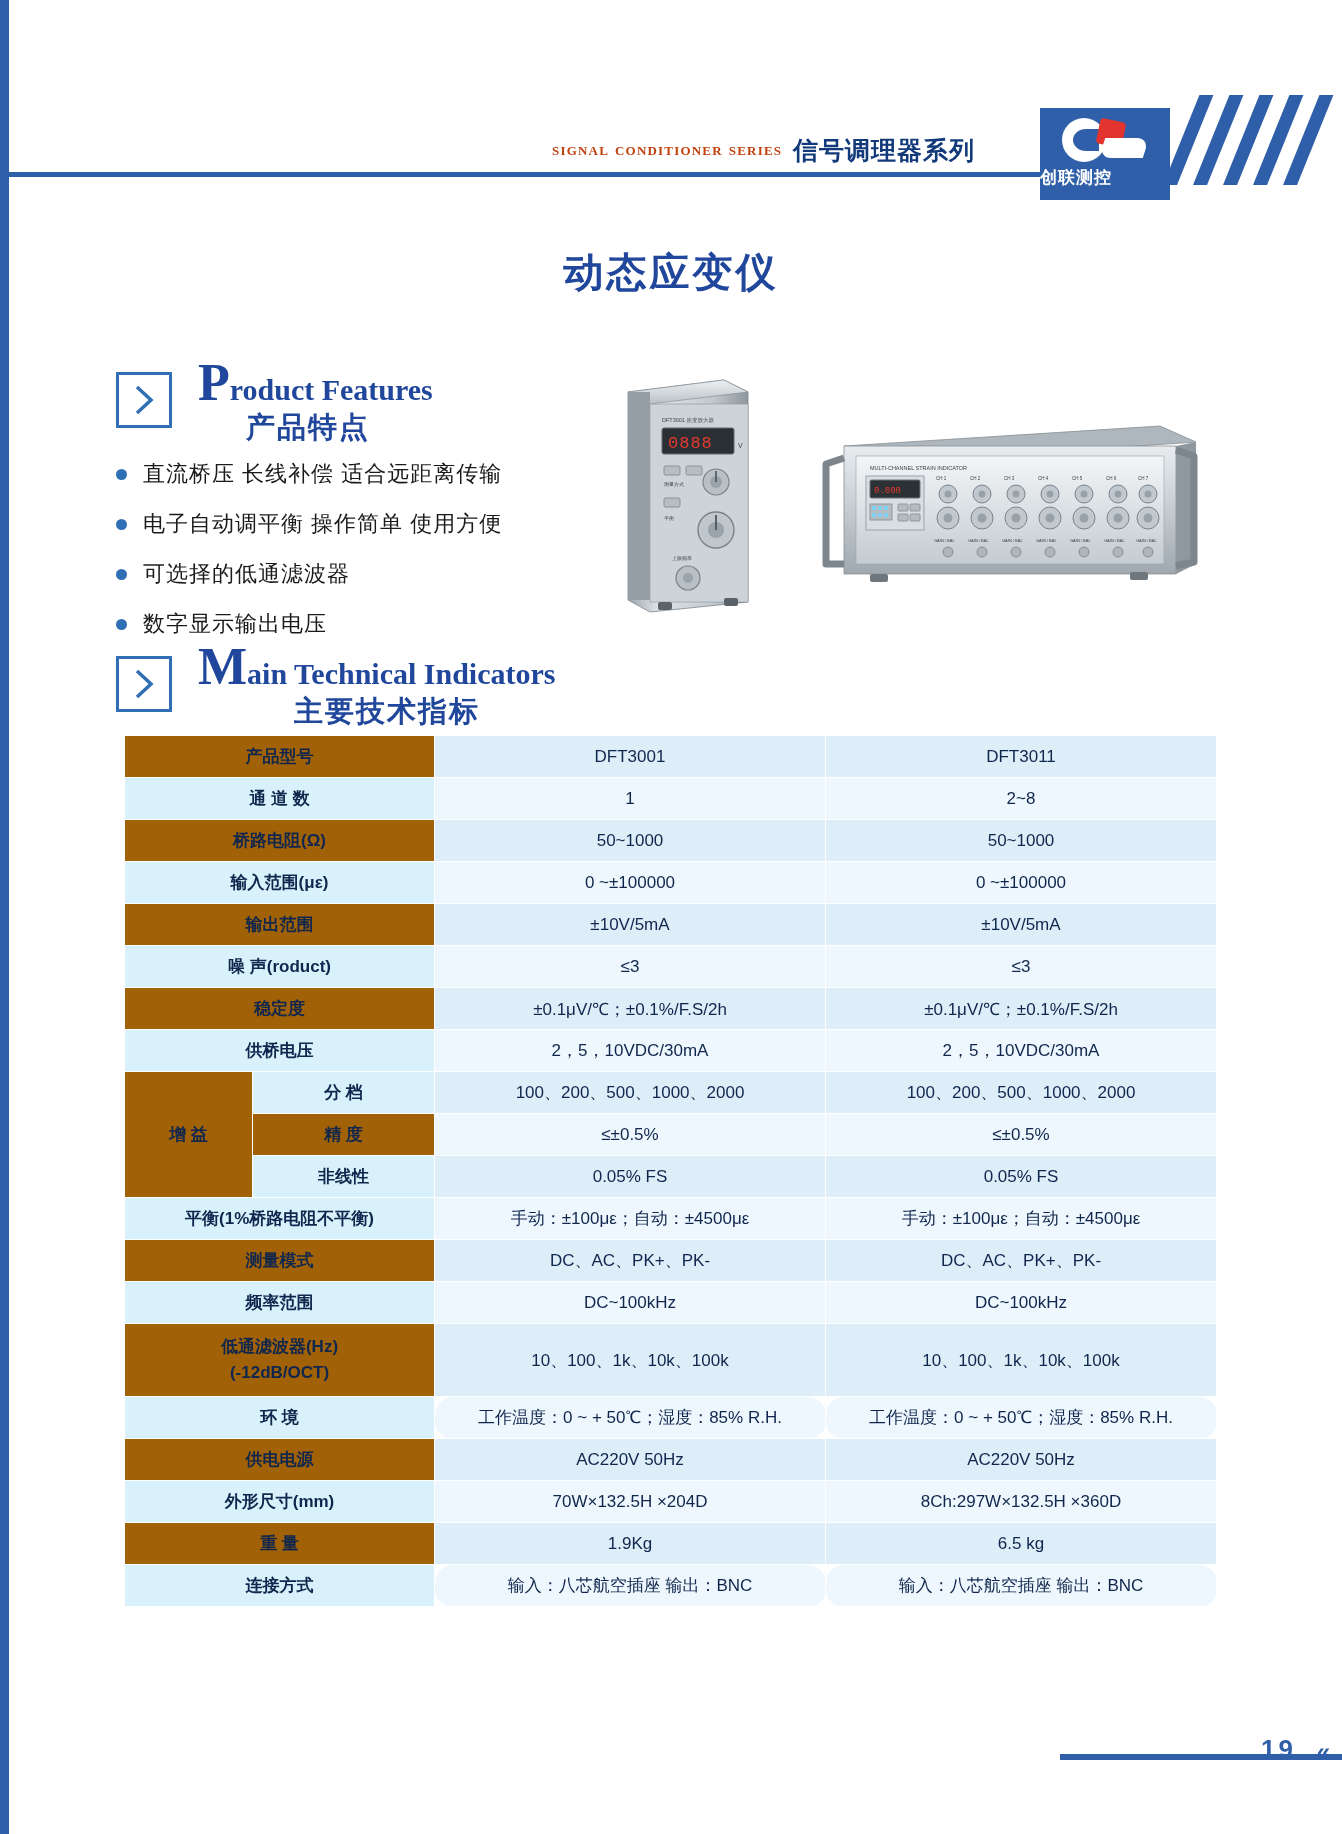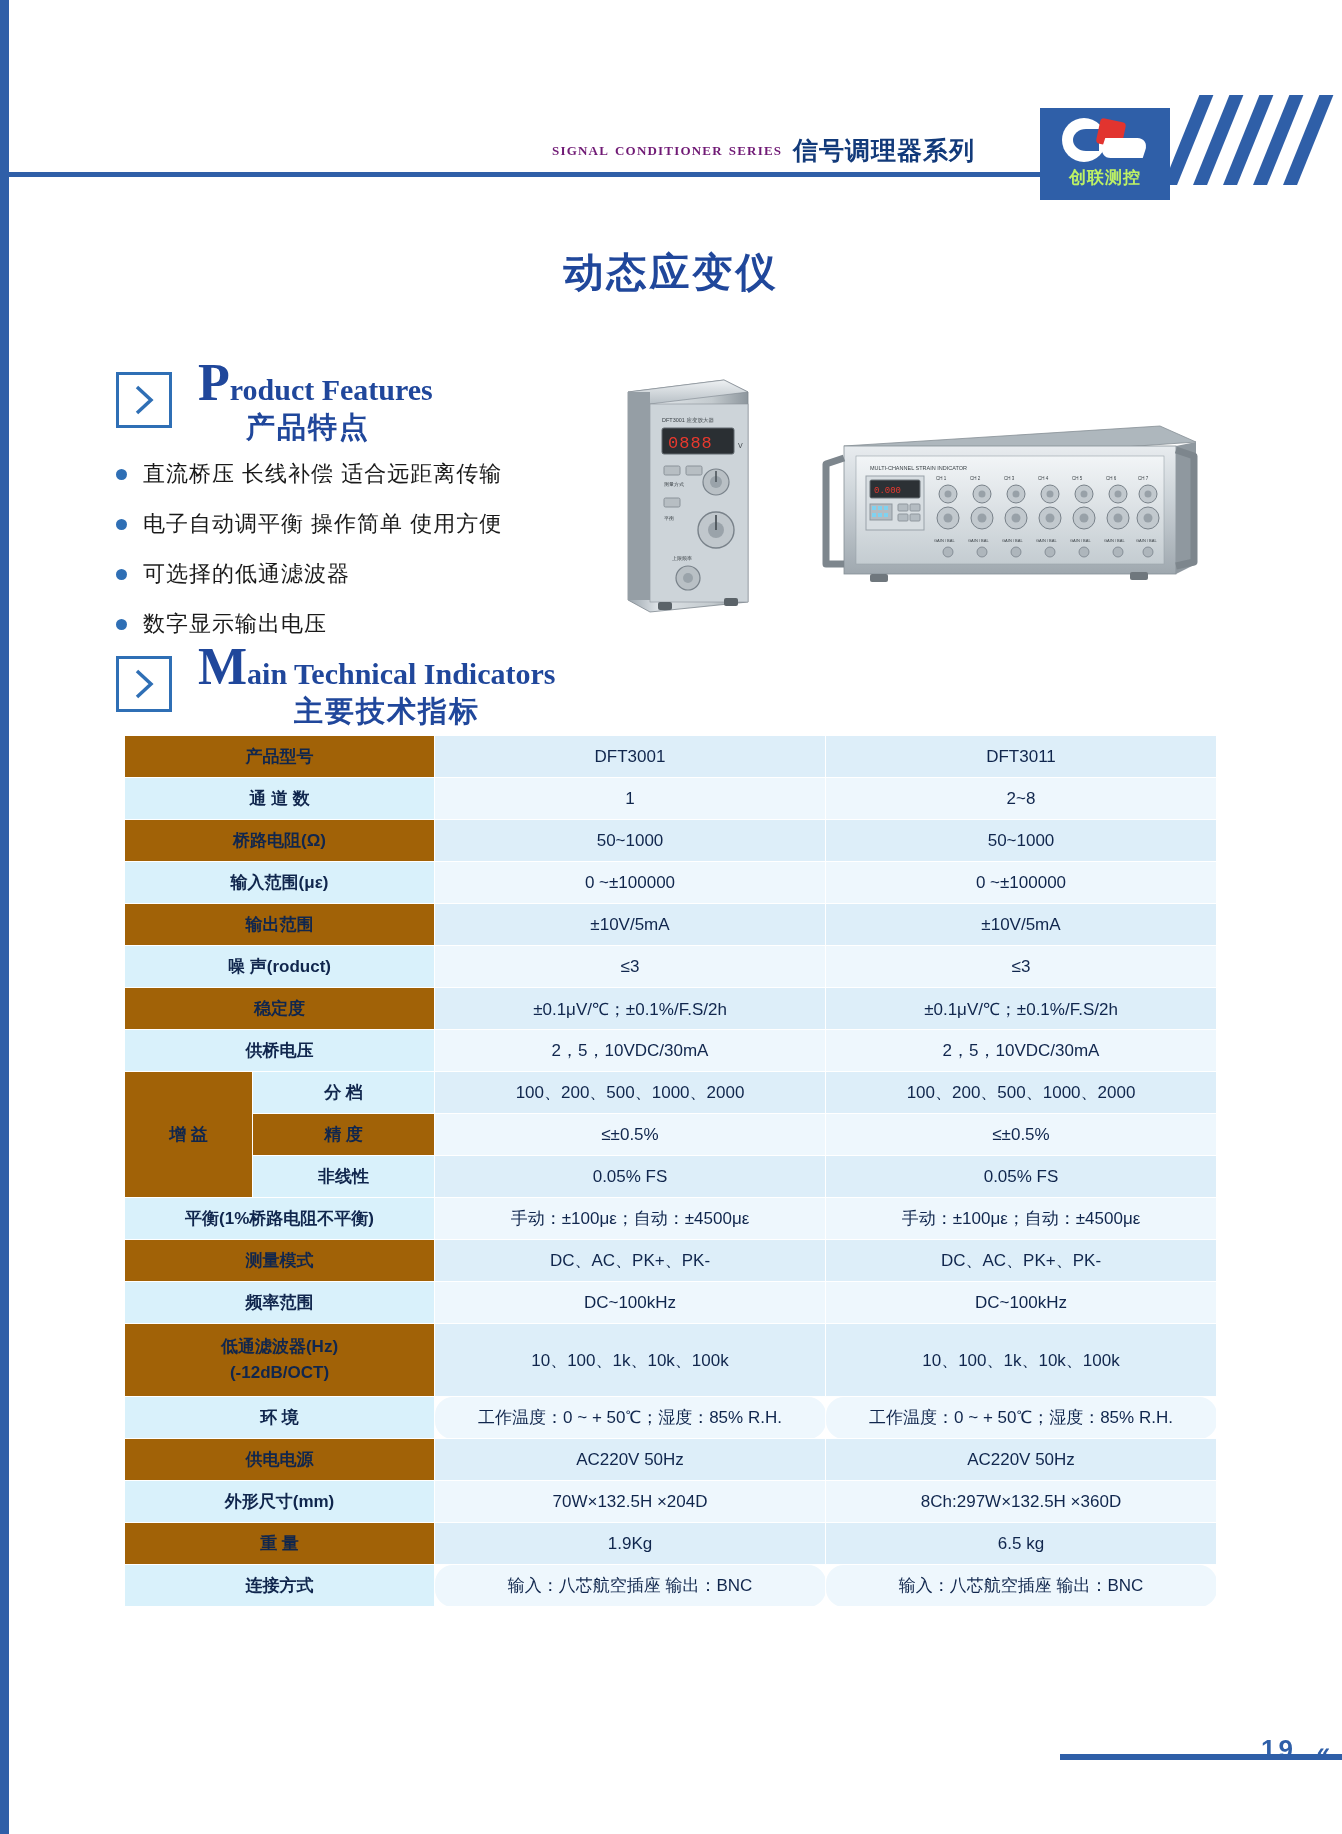--- a/index.html
+++ b/index.html
@@ -43,21 +43,21 @@
     background: #2f5fa8;
   }
   .header-en {
     position: absolute;
     left: 552px;
     top: 138px;
     font-family: "Liberation Serif", serif;
     font-size: 19px;
     font-weight: bold;
     letter-spacing: 1.2px;
-    color: #701a75;
+    color: #c2410c;
     font-variant: small-caps;
     text-transform: lowercase;
     text-align: right;
   }
   .header-cn {
     position: absolute;
     left: 793px;
     top: 134px;
     font-size: 25px;
     font-weight: bold;
@@ -108,22 +108,22 @@
     width: 44px; height: 20px;
     background: #ffffff;
     border-radius: 0 12px 0 12px;
     transform: skewX(-18deg);
   }
   .logo-text {
     position: absolute;
     left: 0;
     top: 58px;
     width: 130px;
-    text-align: center;
-    color: #bef264;
+    text-align: left;
+    color: #ffffff;
     font-size: 17px;
     font-weight: bold;
     letter-spacing: 1px;
   }
   .stripes {
     position: absolute;
     left: 1170px;
     top: 95px;
     width: 172px;
     height: 90px;

